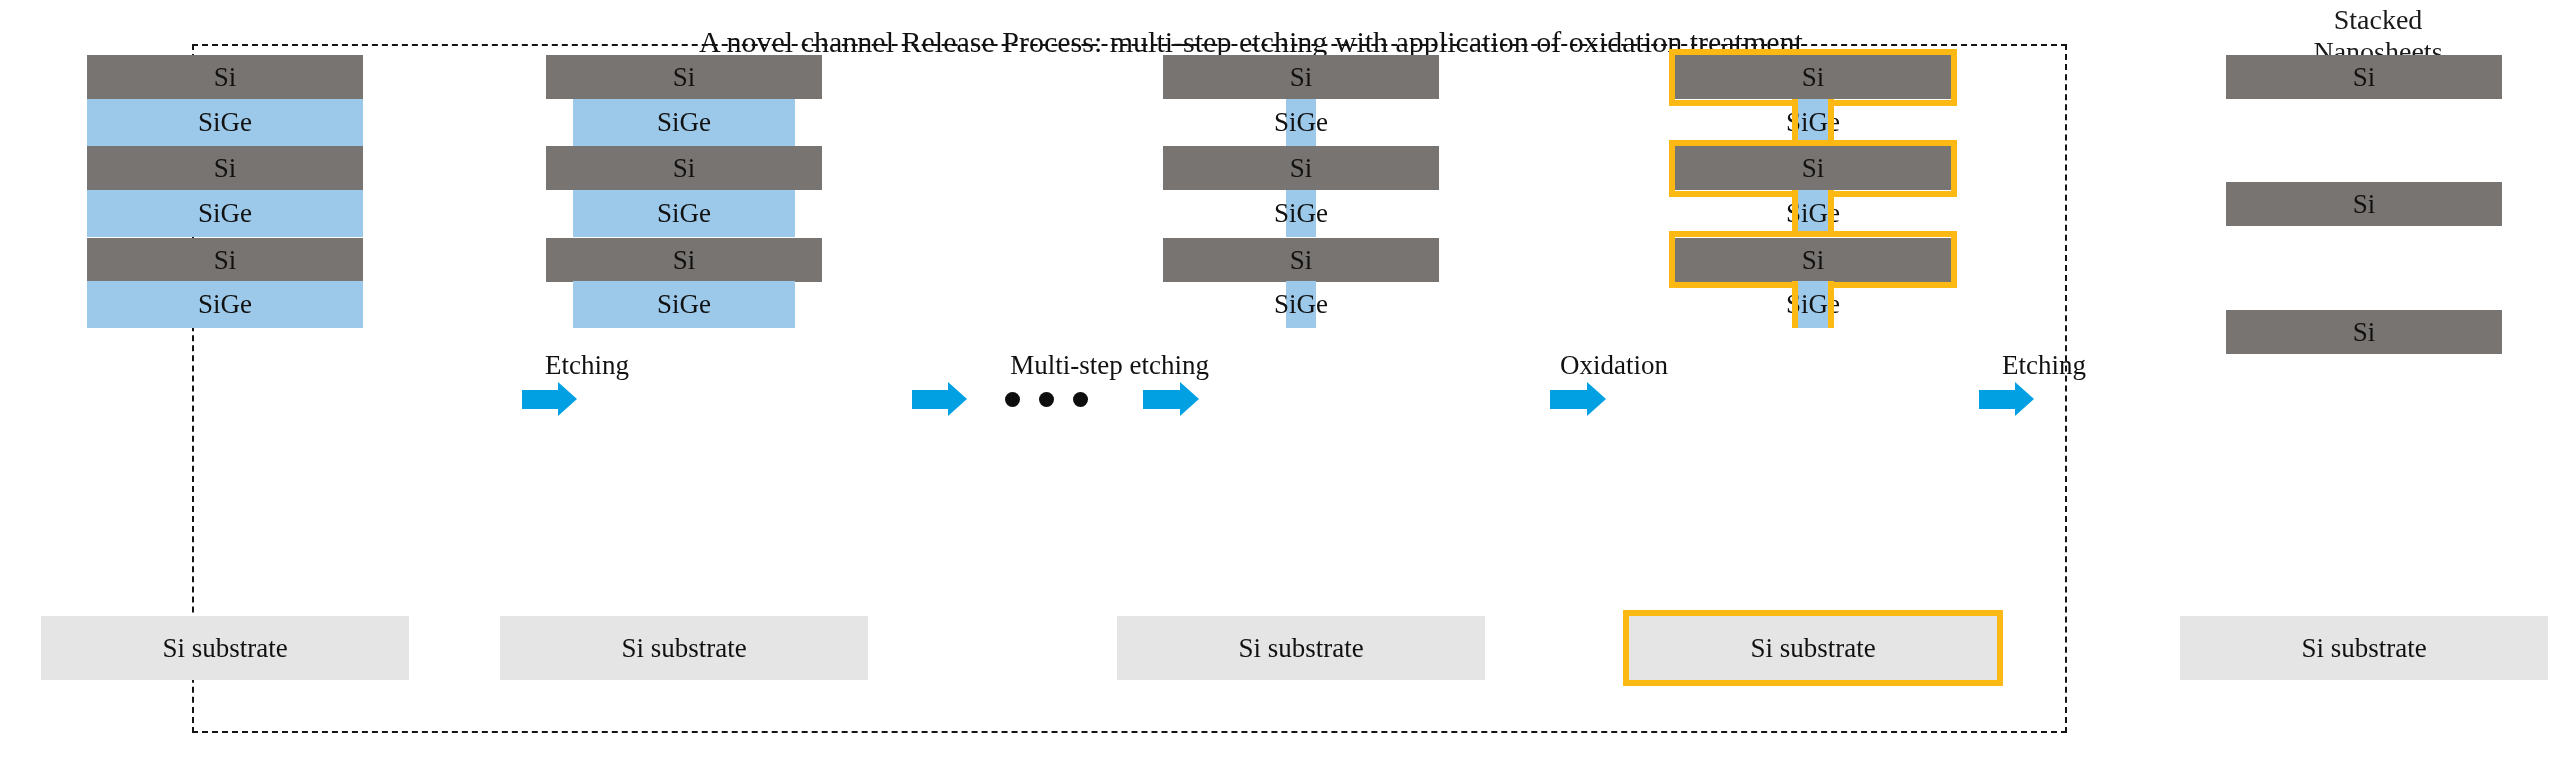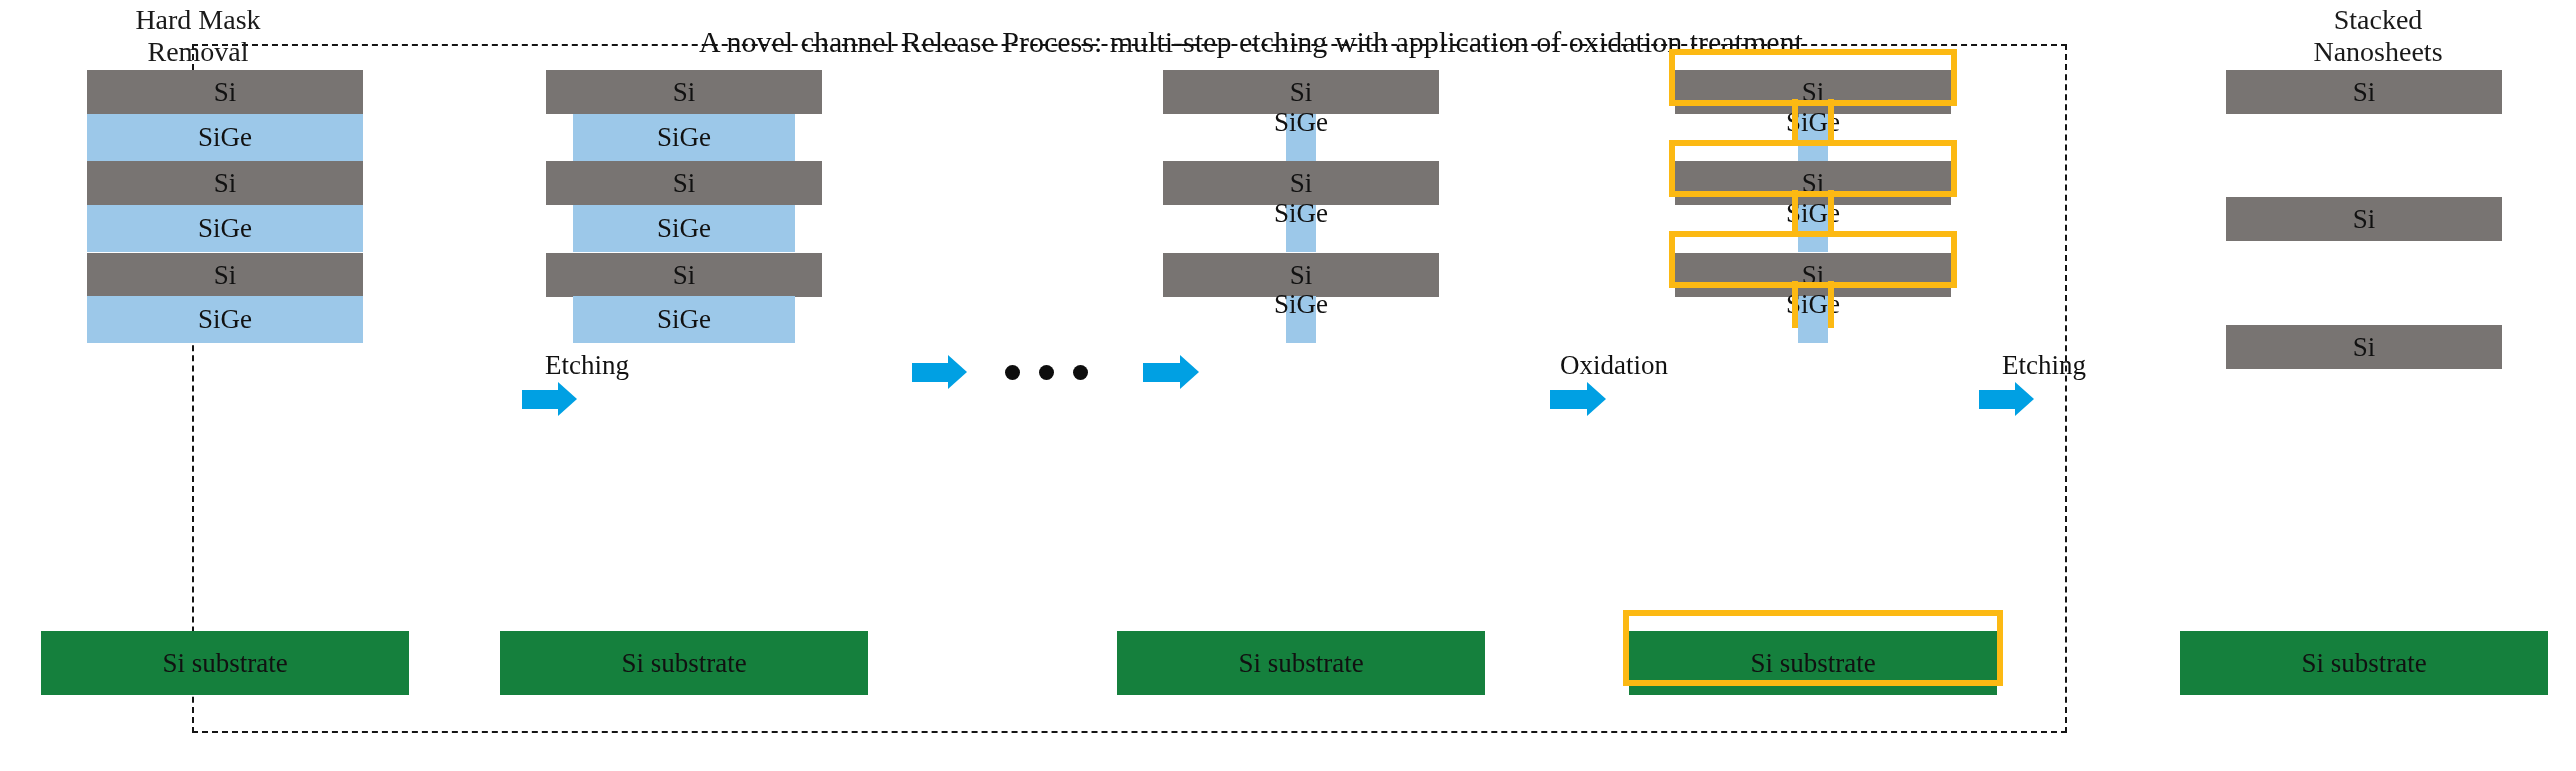--- a/index.html
+++ b/index.html
@@ -24,25 +24,25 @@
   .dashed-box{
     position:absolute;left:192px;top:44px;width:1875px;height:689px;
     border:2.8px dashed #141414;box-sizing:border-box;background:transparent;
   }
 
   
   .stack{position:absolute;}
   .layer{
     position:absolute;box-sizing:border-box;
     display:flex;align-items:center;justify-content:center;
-    font-size:27px;color:#111;margin-top:15px;
+    font-size:27px;color:#111;
   }
   .layer.si{background:#787472;}
   .layer.sige{background:#9cc8e9;}
-  .layer.substrate{background:#15803d;}
+  .layer.substrate{background:#e5e5e5;}
 
   
   .floatlabel{
     position:absolute;font-size:27px;color:#111;
     display:flex;align-items:center;justify-content:center;
     pointer-events:none;
   }
 
   
   .oxide{
@@ -71,22 +71,20 @@
 </style>
 </head>
 <body>
 
 <div class="stage">
 
   <div class="main-title">A novel channel Release Process: multi-step etching with application of oxidation treatment</div>
 
   <div class="dashed-box"></div>
 
-  <div class="col-heading" id="heading-left" style="left:0px;top:4.2px;width:396px;">Hard Mask
-Removal</div>
 
   <div class="col-heading" id="heading-right" style="left:2180px;top:4.2px;width:396px;">Stacked
 Nanosheets</div>
 
   <div id="stack-host">
       <div class="stack" style="left: 0px; top: 0px; width: 100%; height: 100%;">
         <div class="layer si" style="left: 87px; top: 55px; width: 276px; height: 44px;">Si</div>
         <div class="layer sige" style="left: 87px; top: 99px; width: 276px; height: 47px;">SiGe</div>
         <div class="layer si" style="left: 87px; top: 146px; width: 276px; height: 44px;">Si</div>
         <div class="layer sige" style="left: 87px; top: 190px; width: 276px; height: 47px;">SiGe</div>
@@ -145,20 +143,21 @@
       </div>
     </div>
   <div id="step-host">
       <div class="step" style="left: 452px; top: 352px; width: 177px;">
         <div class="step-label">Etching</div>
         <div class="arrow-row">
           <div class="arrow"></div>
         </div>
       </div>
       <div class="step" style="left: 884px; top: 352px; width: 325px;">
+        <div class="step-label">Multi-step etching</div>
         <div class="arrow-row">
           <div class="arrow"></div>
           <div class="arrow-spacer"></div>
           <div class="dots">
             <div class="dot"></div>
             <div class="dot"></div>
             <div class="dot"></div>
           </div>
           <div class="arrow-spacer"></div>
           <div class="arrow"></div>

